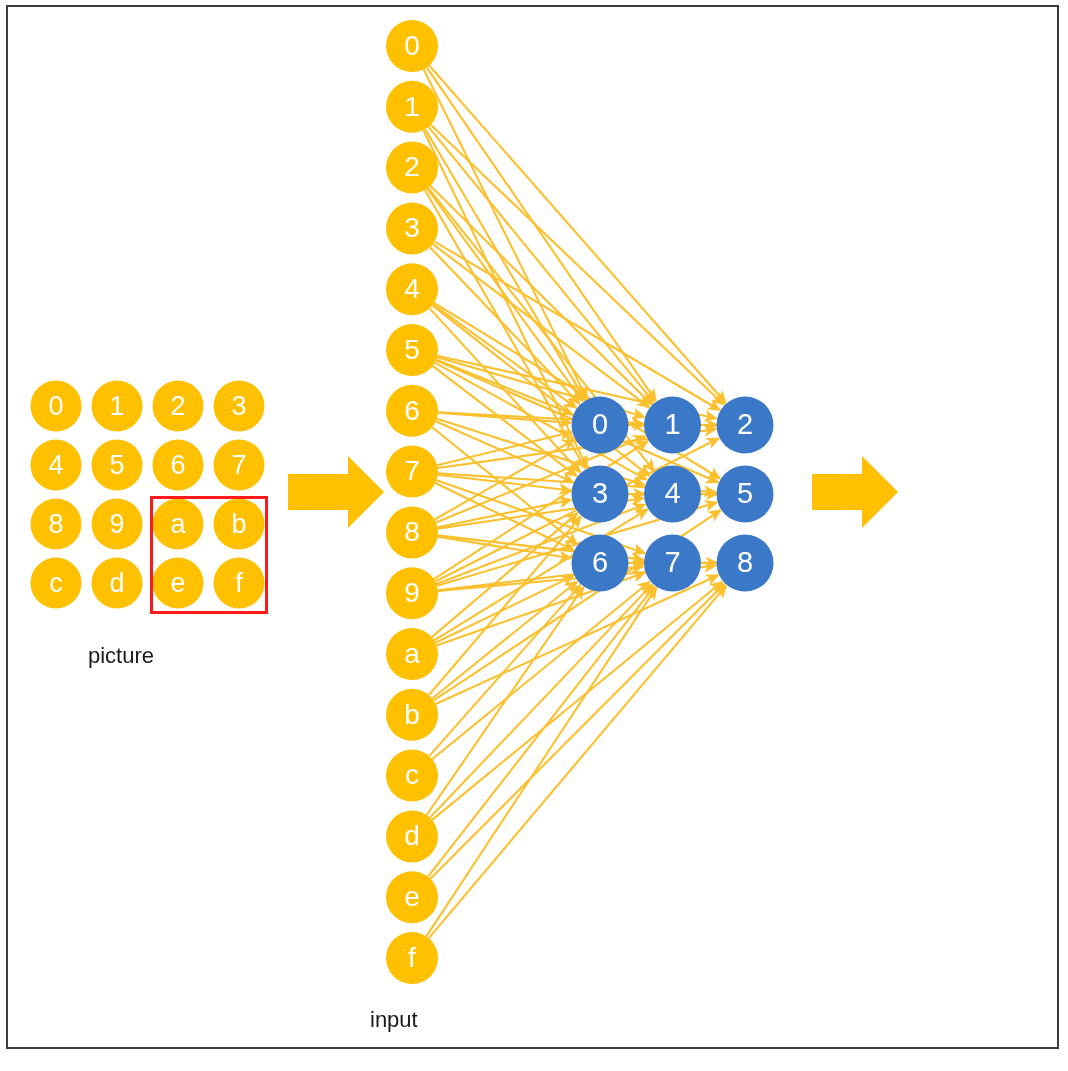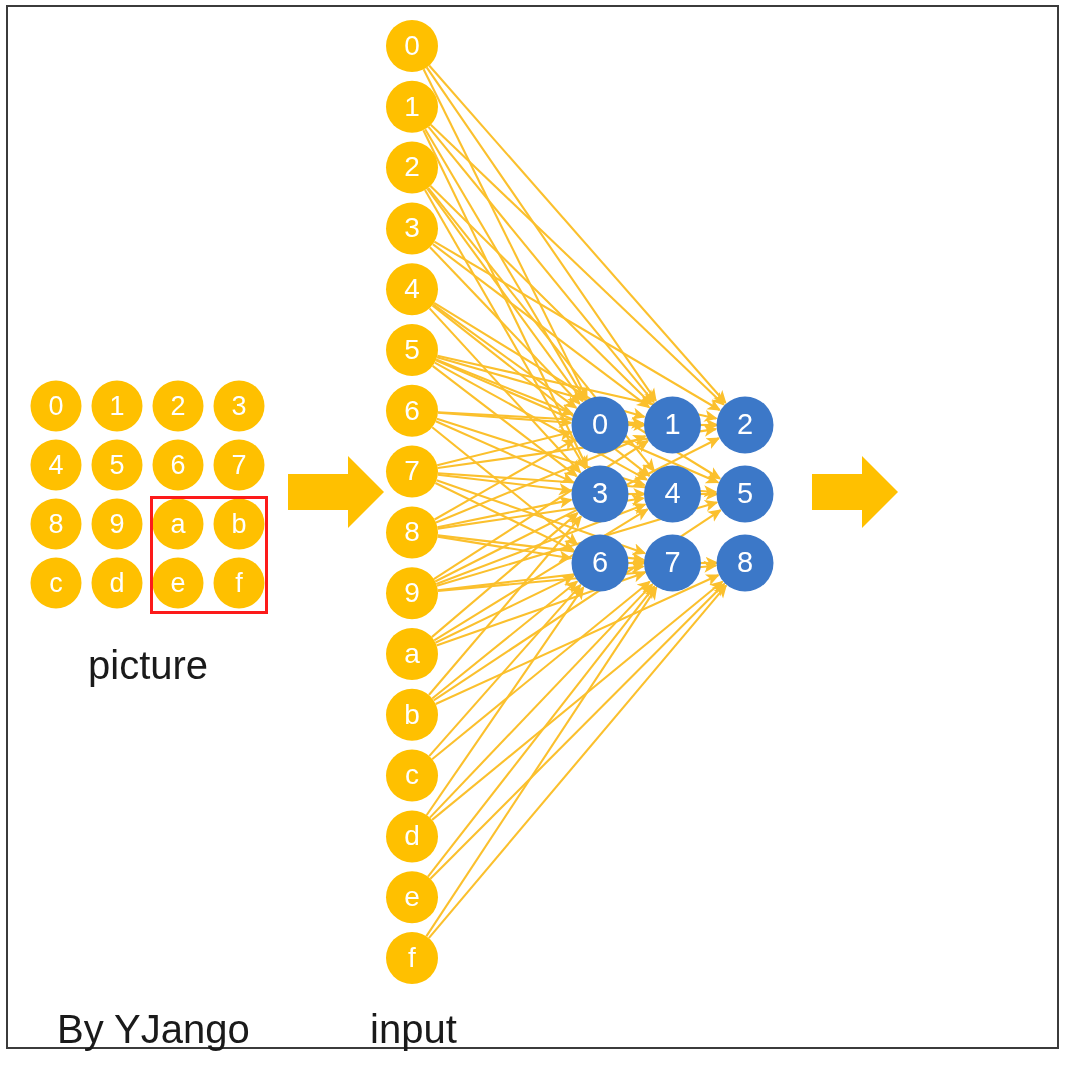--- a/index.html
+++ b/index.html
@@ -30,21 +30,21 @@
   #canvas {
     position: absolute;
     left: 0;
     top: 0;
     width: 1068px;
     height: 1071px;
   }
   .lbl {
     position: absolute;
     color: #1a1a1a;
-    font-size: 40px;
+    font-size: 22px;
     font-family: "Liberation Sans", sans-serif;
     white-space: nowrap;
     letter-spacing: 0px;
   }
   #picture-label { left: 88px; top: 643px; }
   #input-label   { left: 370px; top: 1007px; text-align: right; }
   #credit-label  { left: 57px;  top: 1007px; }
   #red-rect {
     position: absolute;
     left: 150px;
@@ -199,21 +199,20 @@
     <g id="block-arrows">
       <path id="arrow-a" d="M288,474 L348,474 L348,456 L384,492 L348,528 L348,510 L288,510 Z" fill="#FFC000"></path>
       <path id="arrow-b" d="M812,474 L862,474 L862,456 L898,492 L862,528 L862,510 L812,510 Z" fill="#FFC000"></path>
     </g>
   </svg>
 
   <div id="red-rect"></div>
 
   <div class="lbl" id="picture-label">picture</div>
   <div class="lbl" id="input-label">input</div>
-  <div class="lbl" id="credit-label">By YJango</div>
 
   <div id="labels-layer">
       <div class="node-text" style="left: 16px; top: 386.56px; width: 80px; font-size: 27px; line-height: 38.34px; color: rgb(255, 255, 255);">0</div>
       <div class="node-text" style="left: 77px; top: 386.56px; width: 80px; font-size: 27px; line-height: 38.34px; color: rgb(255, 255, 255);">1</div>
       <div class="node-text" style="left: 138px; top: 386.56px; width: 80px; font-size: 27px; line-height: 38.34px; color: rgb(255, 255, 255);">2</div>
       <div class="node-text" style="left: 199px; top: 386.56px; width: 80px; font-size: 27px; line-height: 38.34px; color: rgb(255, 255, 255);">3</div>
       <div class="node-text" style="left: 16px; top: 445.56px; width: 80px; font-size: 27px; line-height: 38.34px; color: rgb(255, 255, 255);">4</div>
       <div class="node-text" style="left: 77px; top: 445.56px; width: 80px; font-size: 27px; line-height: 38.34px; color: rgb(255, 255, 255);">5</div>
       <div class="node-text" style="left: 138px; top: 445.56px; width: 80px; font-size: 27px; line-height: 38.34px; color: rgb(255, 255, 255);">6</div>
       <div class="node-text" style="left: 199px; top: 445.56px; width: 80px; font-size: 27px; line-height: 38.34px; color: rgb(255, 255, 255);">7</div>

